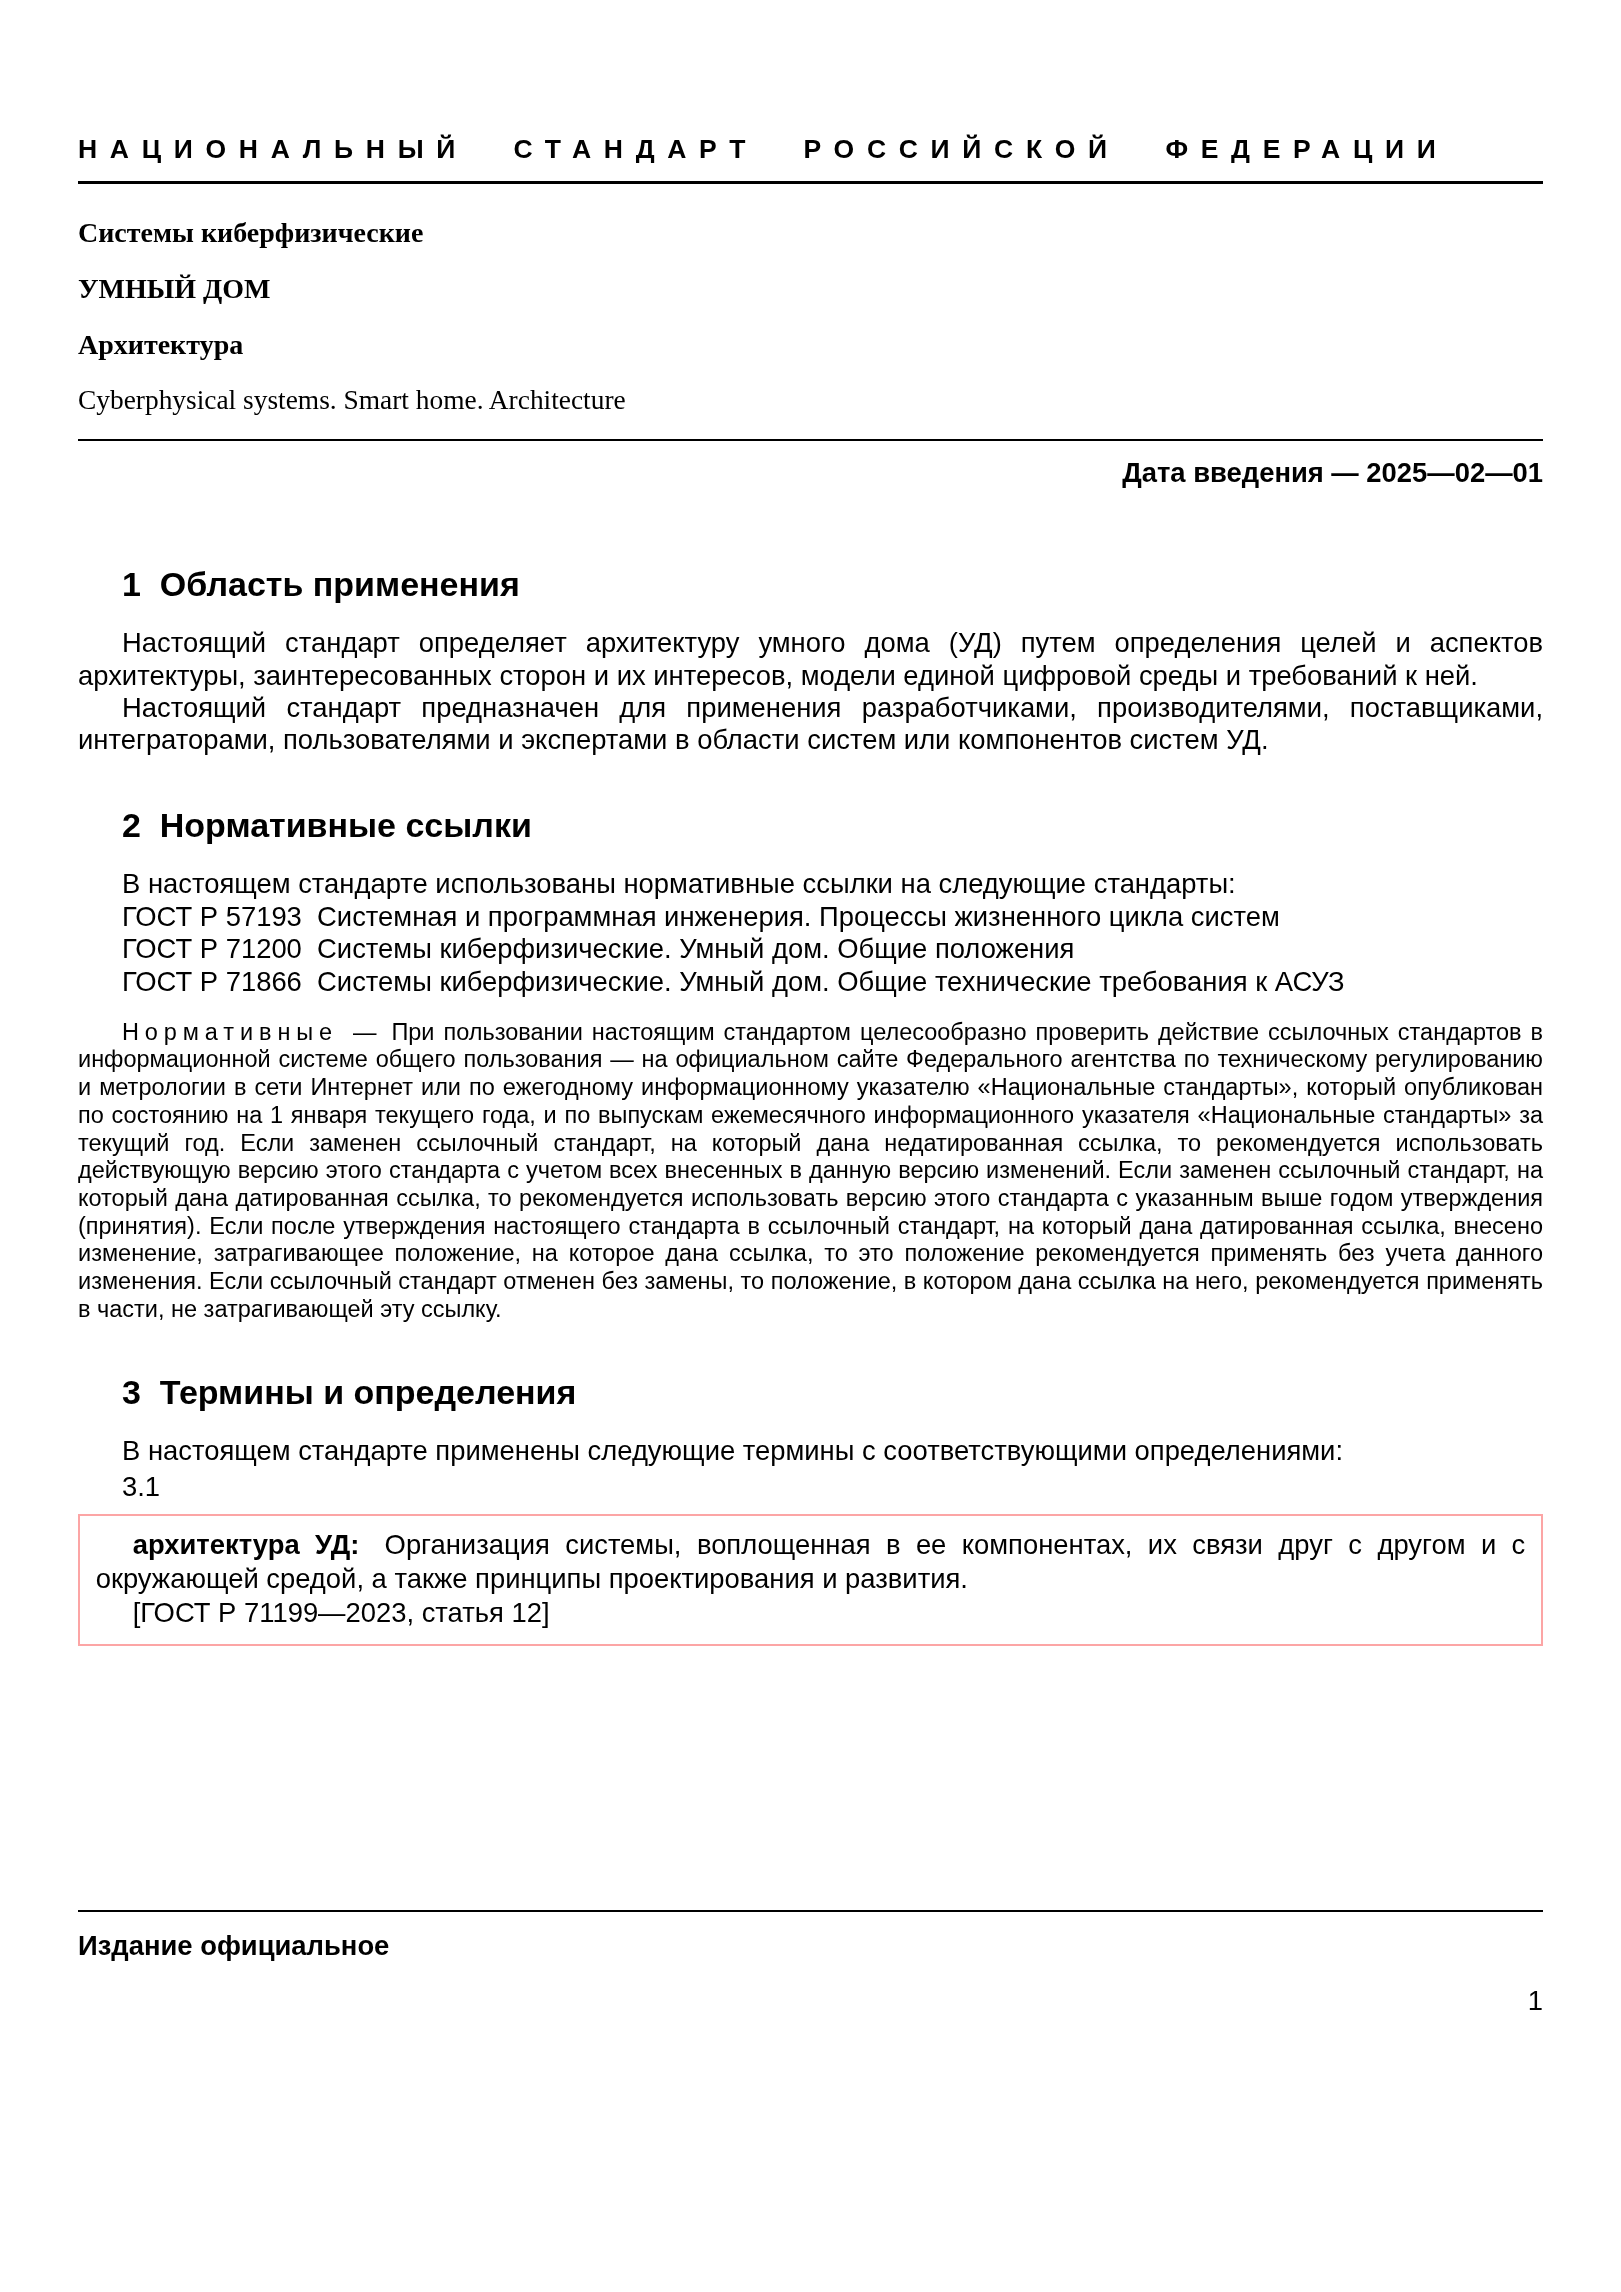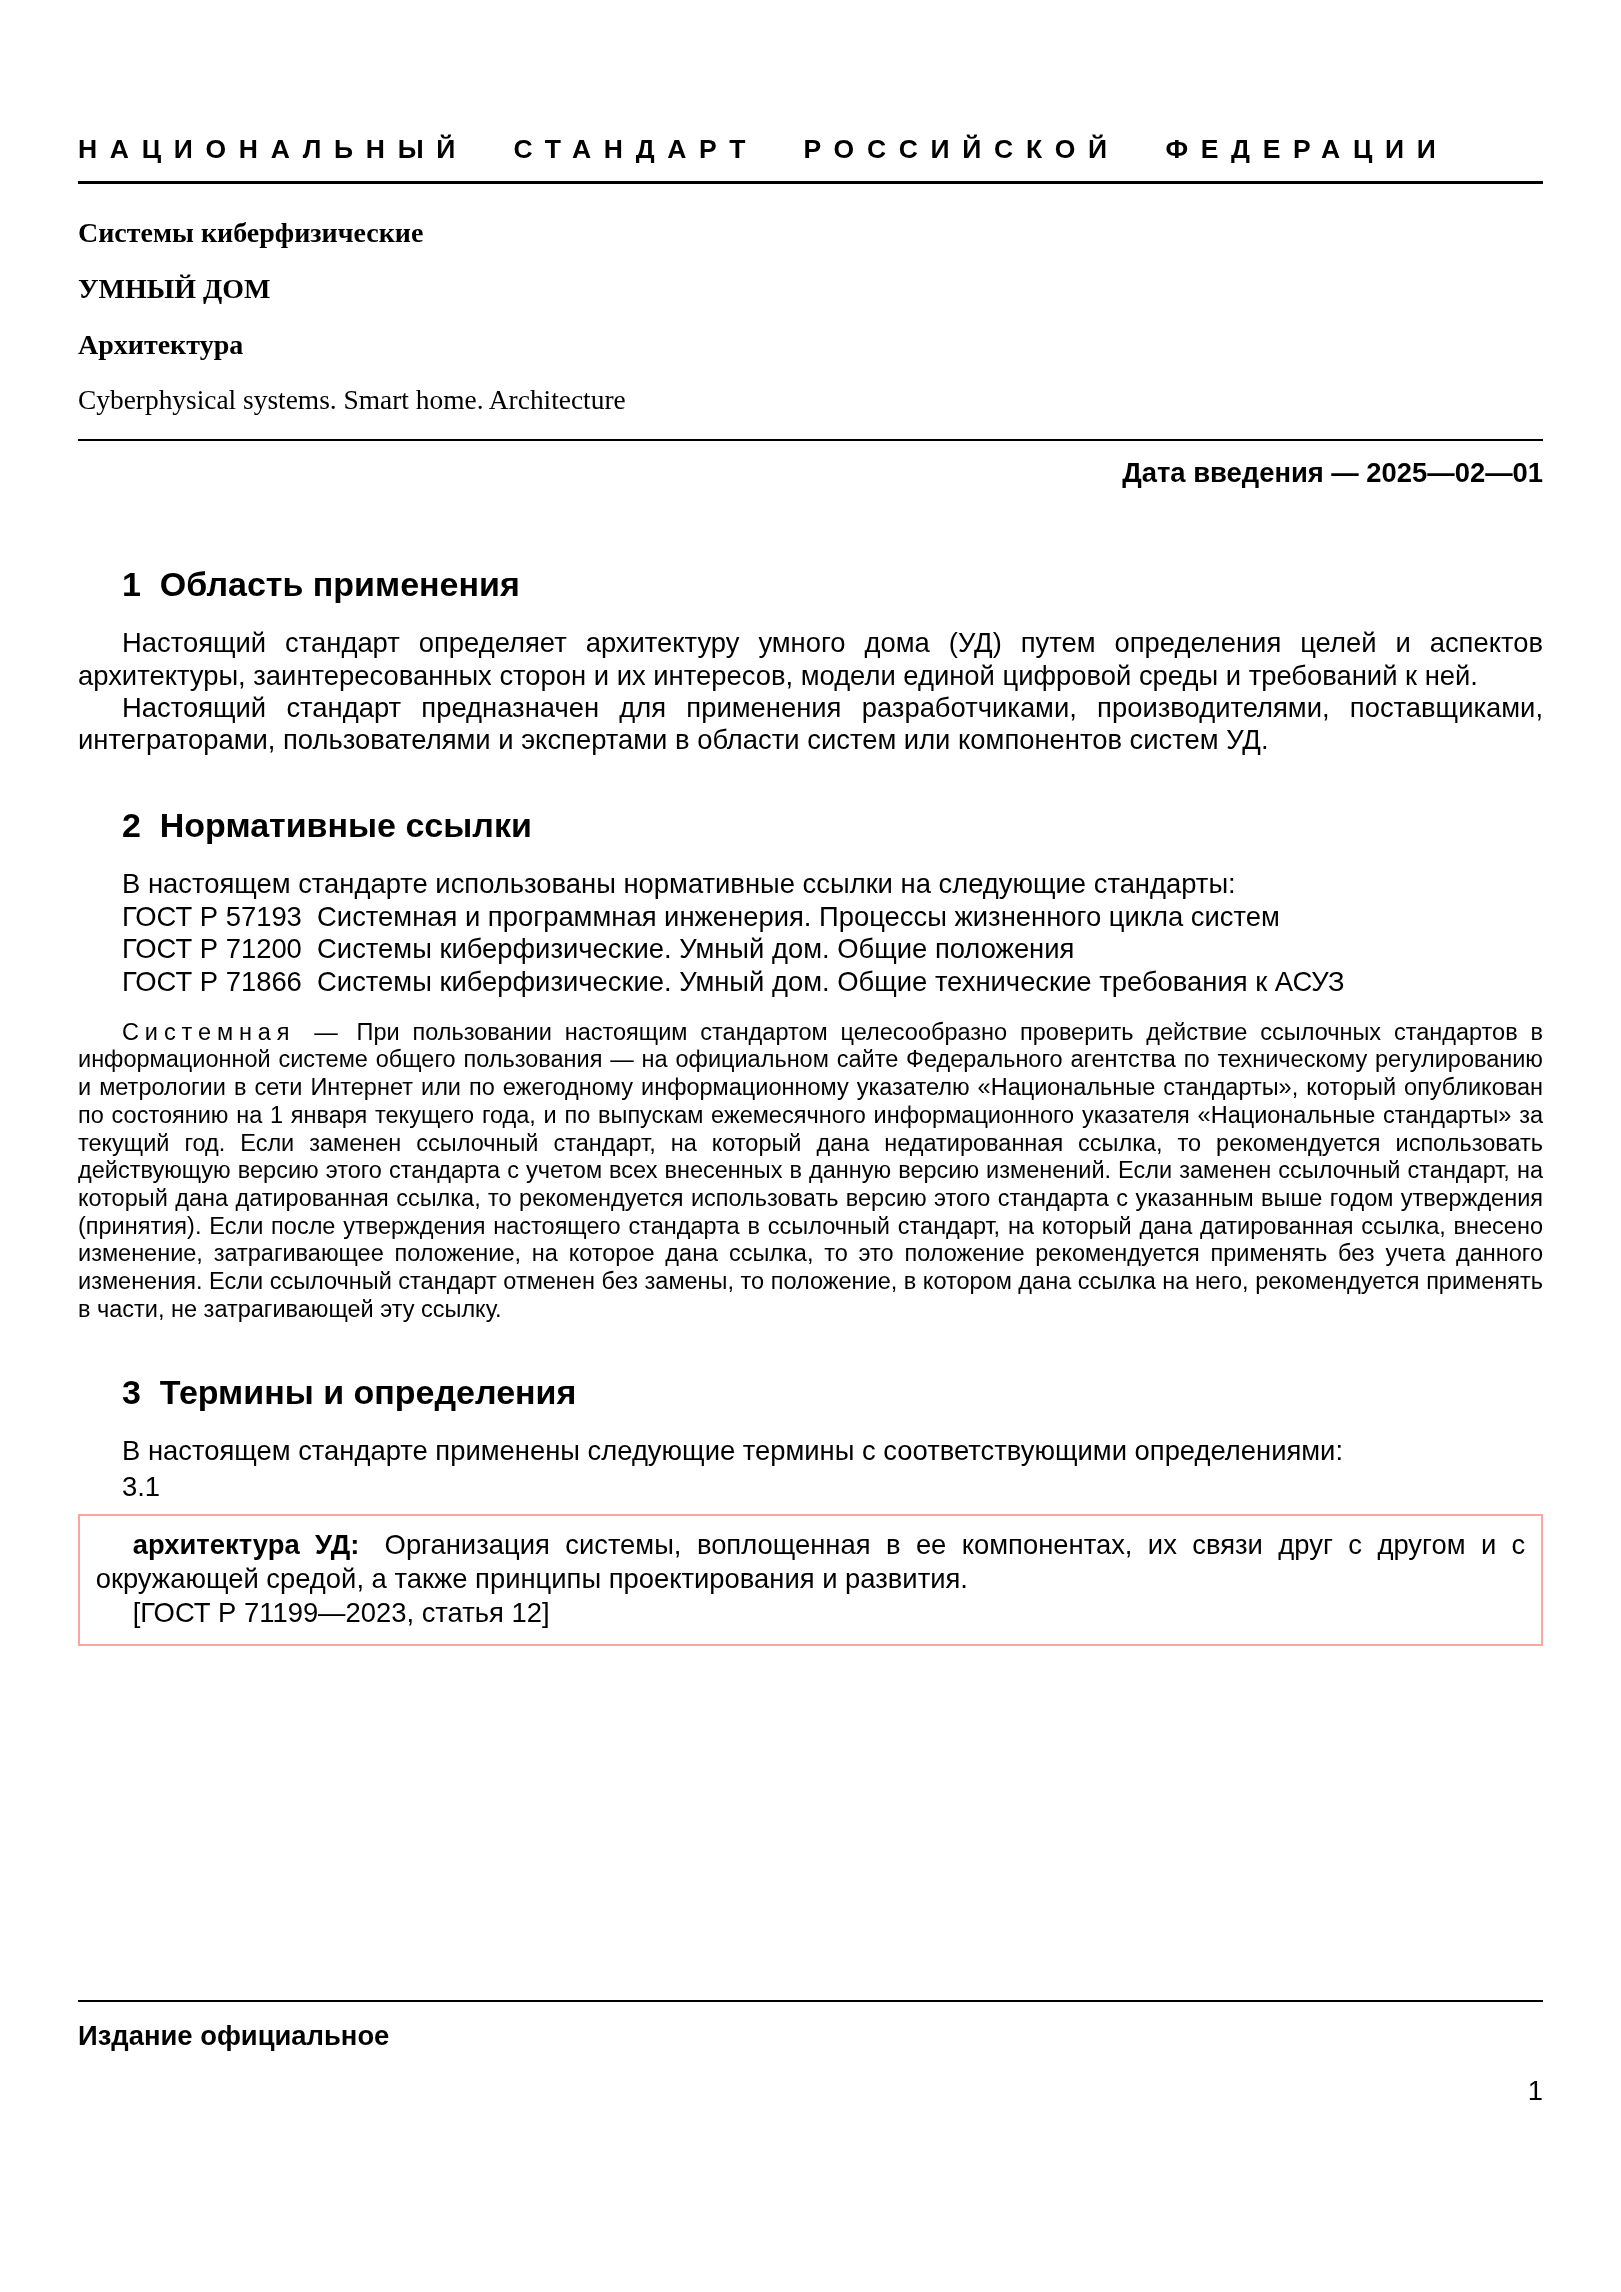--- a/index.html
+++ b/index.html
@@ -92,21 +92,21 @@
   .term-source {
     font-size: 27.4px;
     line-height: 1.25;
     text-indent: 37px;
     margin: 0;
   }
   .footer {
     position: absolute;
     left: 78px;
     right: 78px;
-    top: 2000px;
+    top: 1910px;
   }
   .footer-official {
     font-size: 27.4px;
     font-weight: bold;
     margin-top: 17.6px;
   }
   .footer-page {
     text-align: right;
     font-size: 27.4px;
     margin-top: 23.5px;
@@ -136,21 +136,21 @@
   <p class="para">Настоящий стандарт определяет архитектуру умного дома (УД) путем определения целей и аспектов архитектуры, заинтересованных сторон и их интересов, модели единой цифровой среды и требований к ней.</p>
   <p class="para">Настоящий стандарт предназначен для применения разработчиками, производителями, поставщиками, интеграторами, пользователями и экспертами в области систем или компонентов систем УД.</p>
 
   <div class="section-title mid">2  Нормативные ссылки</div>
   <p class="para">В настоящем стандарте использованы нормативные ссылки на следующие стандарты:</p>
   <p class="ref-line">ГОСТ Р 57193  Системная и программная инженерия. Процессы жизненного цикла систем</p>
   <p class="ref-line">ГОСТ Р 71200  Системы киберфизические. Умный дом. Общие положения</p>
   <p class="ref-line">ГОСТ Р 71866  Системы киберфизические. Умный дом. Общие технические требования к АСУЗ</p>
 
   <p class="note">
-    <span class="note-label">Системная</span>
+    <span class="note-label">Нормативные</span>
     <span class="note-dash">—</span>
     <span>При пользовании настоящим стандартом целесообразно проверить действие ссылочных стандартов в информационной системе общего пользования — на официальном сайте Федерального агентства по техническому регулированию и метрологии в сети Интернет или по ежегодному информационному указателю «Национальные стандарты», который опубликован по состоянию на 1 января текущего года, и по выпускам ежемесячного информационного указателя «Национальные стандарты» за текущий год. Если заменен ссылочный стандарт, на который дана недатированная ссылка, то рекомендуется использовать действующую версию этого стандарта с учетом всех внесенных в данную версию изменений. Если заменен ссылочный стандарт, на который дана датированная ссылка, то рекомендуется использовать версию этого стандарта с указанным выше годом утверждения (принятия). Если после утверждения настоящего стандарта в ссылочный стандарт, на который дана датированная ссылка, внесено изменение, затрагивающее положение, на которое дана ссылка, то это положение рекомендуется применять без учета данного изменения. Если ссылочный стандарт отменен без замены, то положение, в котором дана ссылка на него, рекомендуется применять в части, не затрагивающей эту ссылку.</span>
   </p>
 
   <div class="section-title mid">3  Термины и определения</div>
   <p class="para">В настоящем стандарте применены следующие термины с соответствующими определениями:</p>
   <p class="term-number">3.1</p>
 
   <div class="term-box">
     <p class="term-para">

